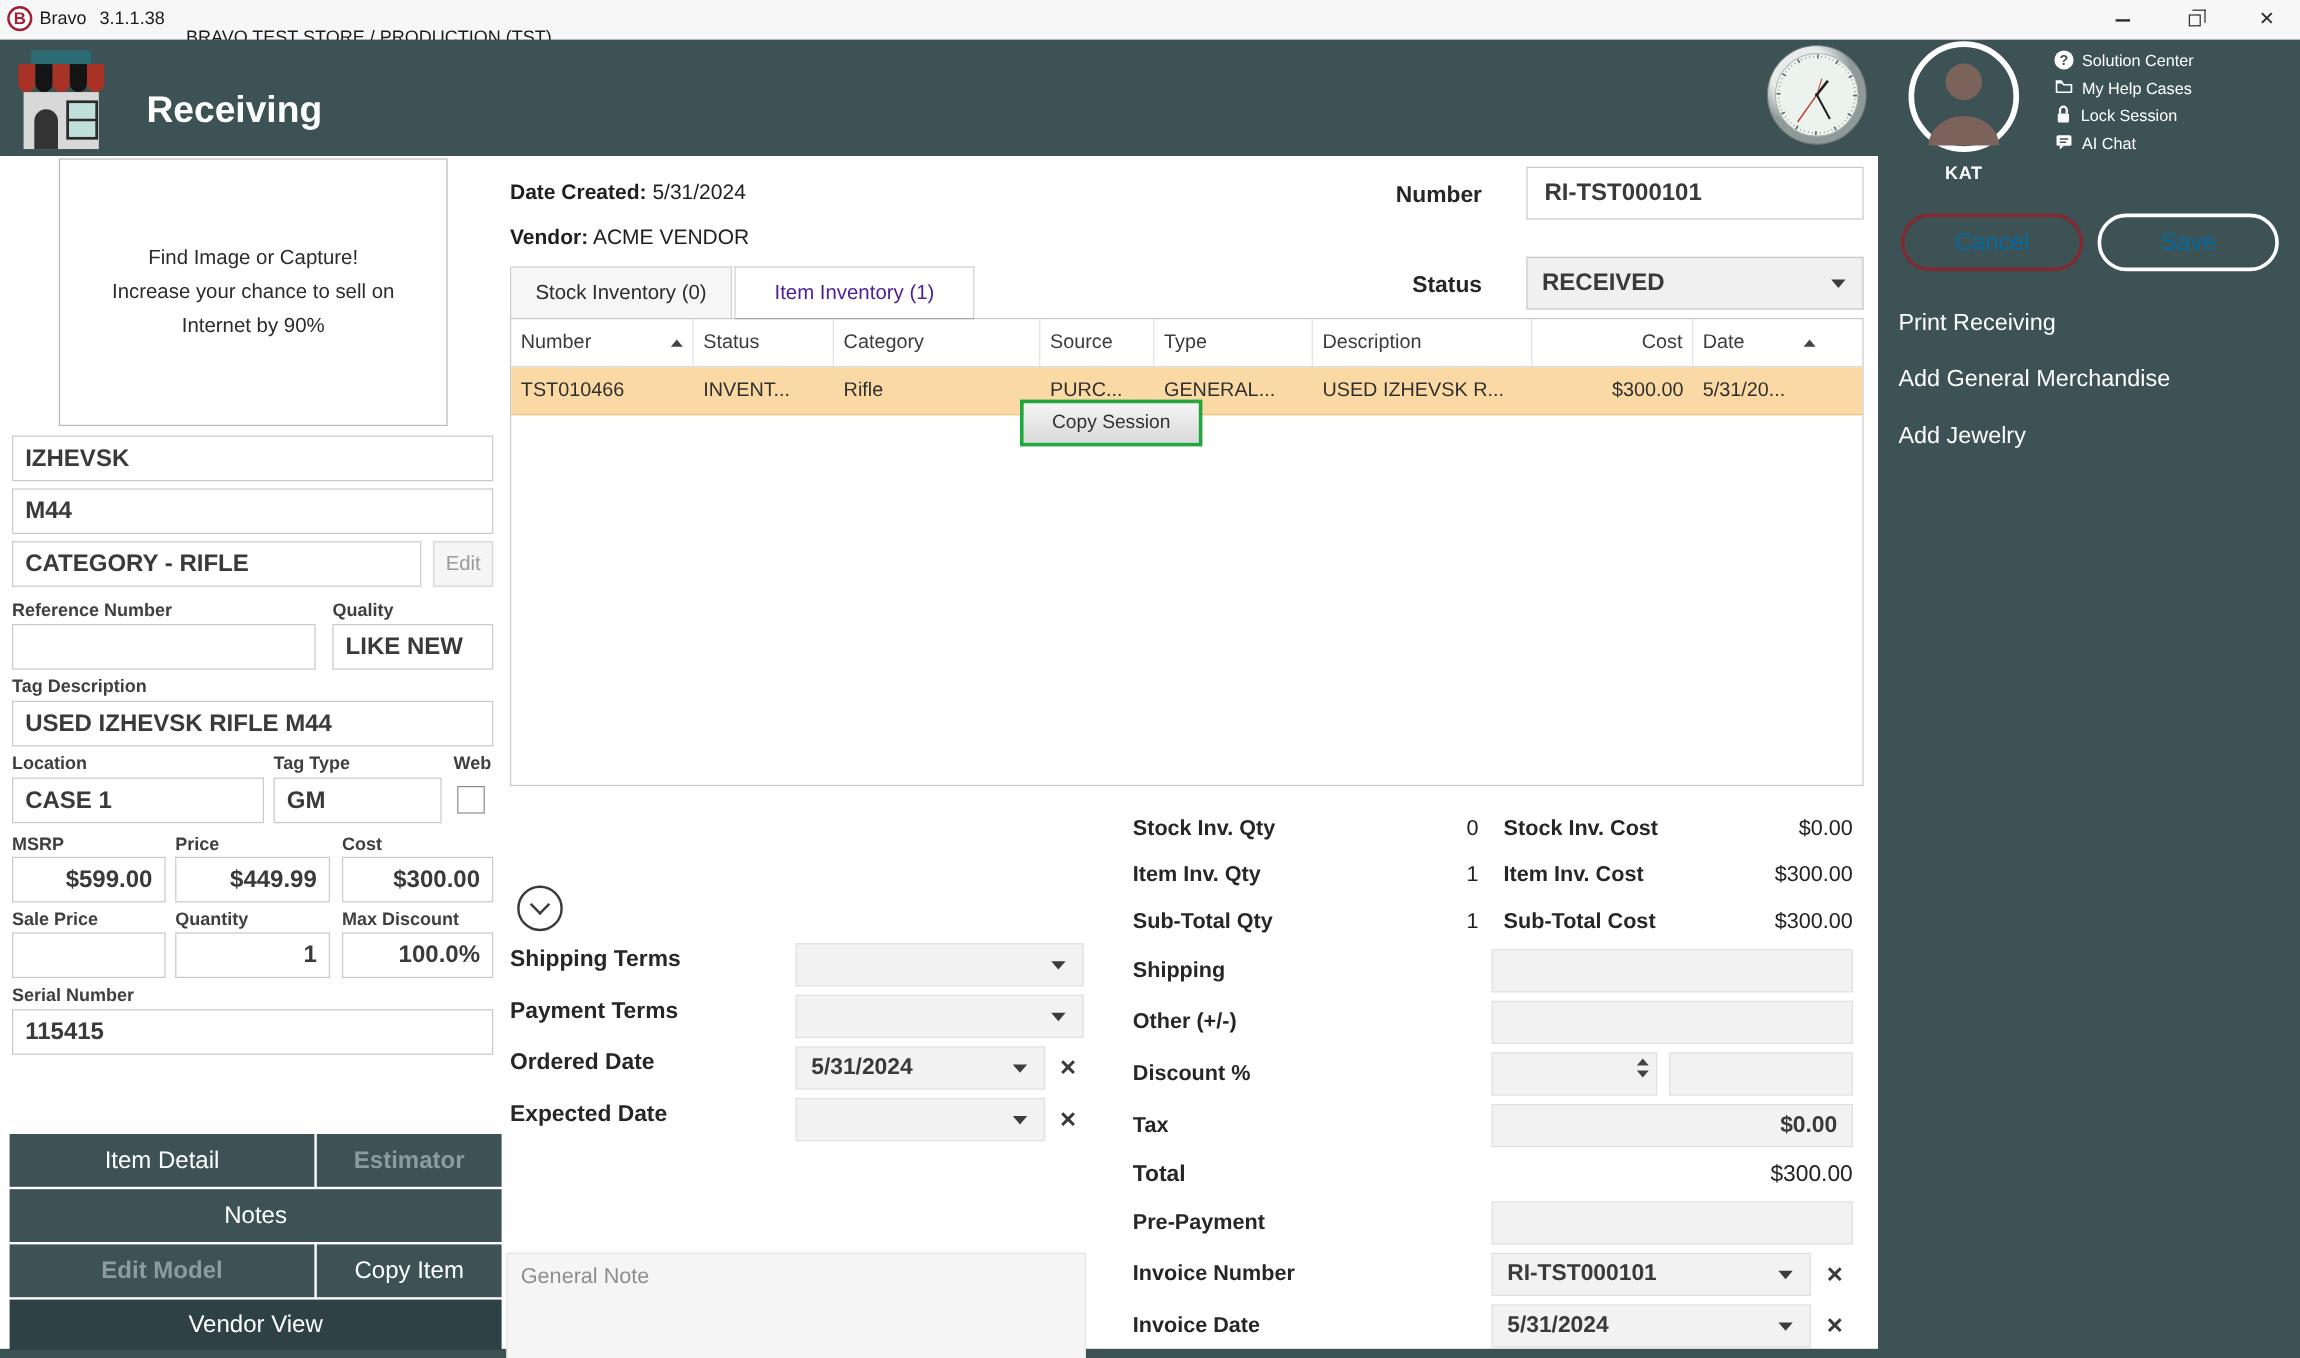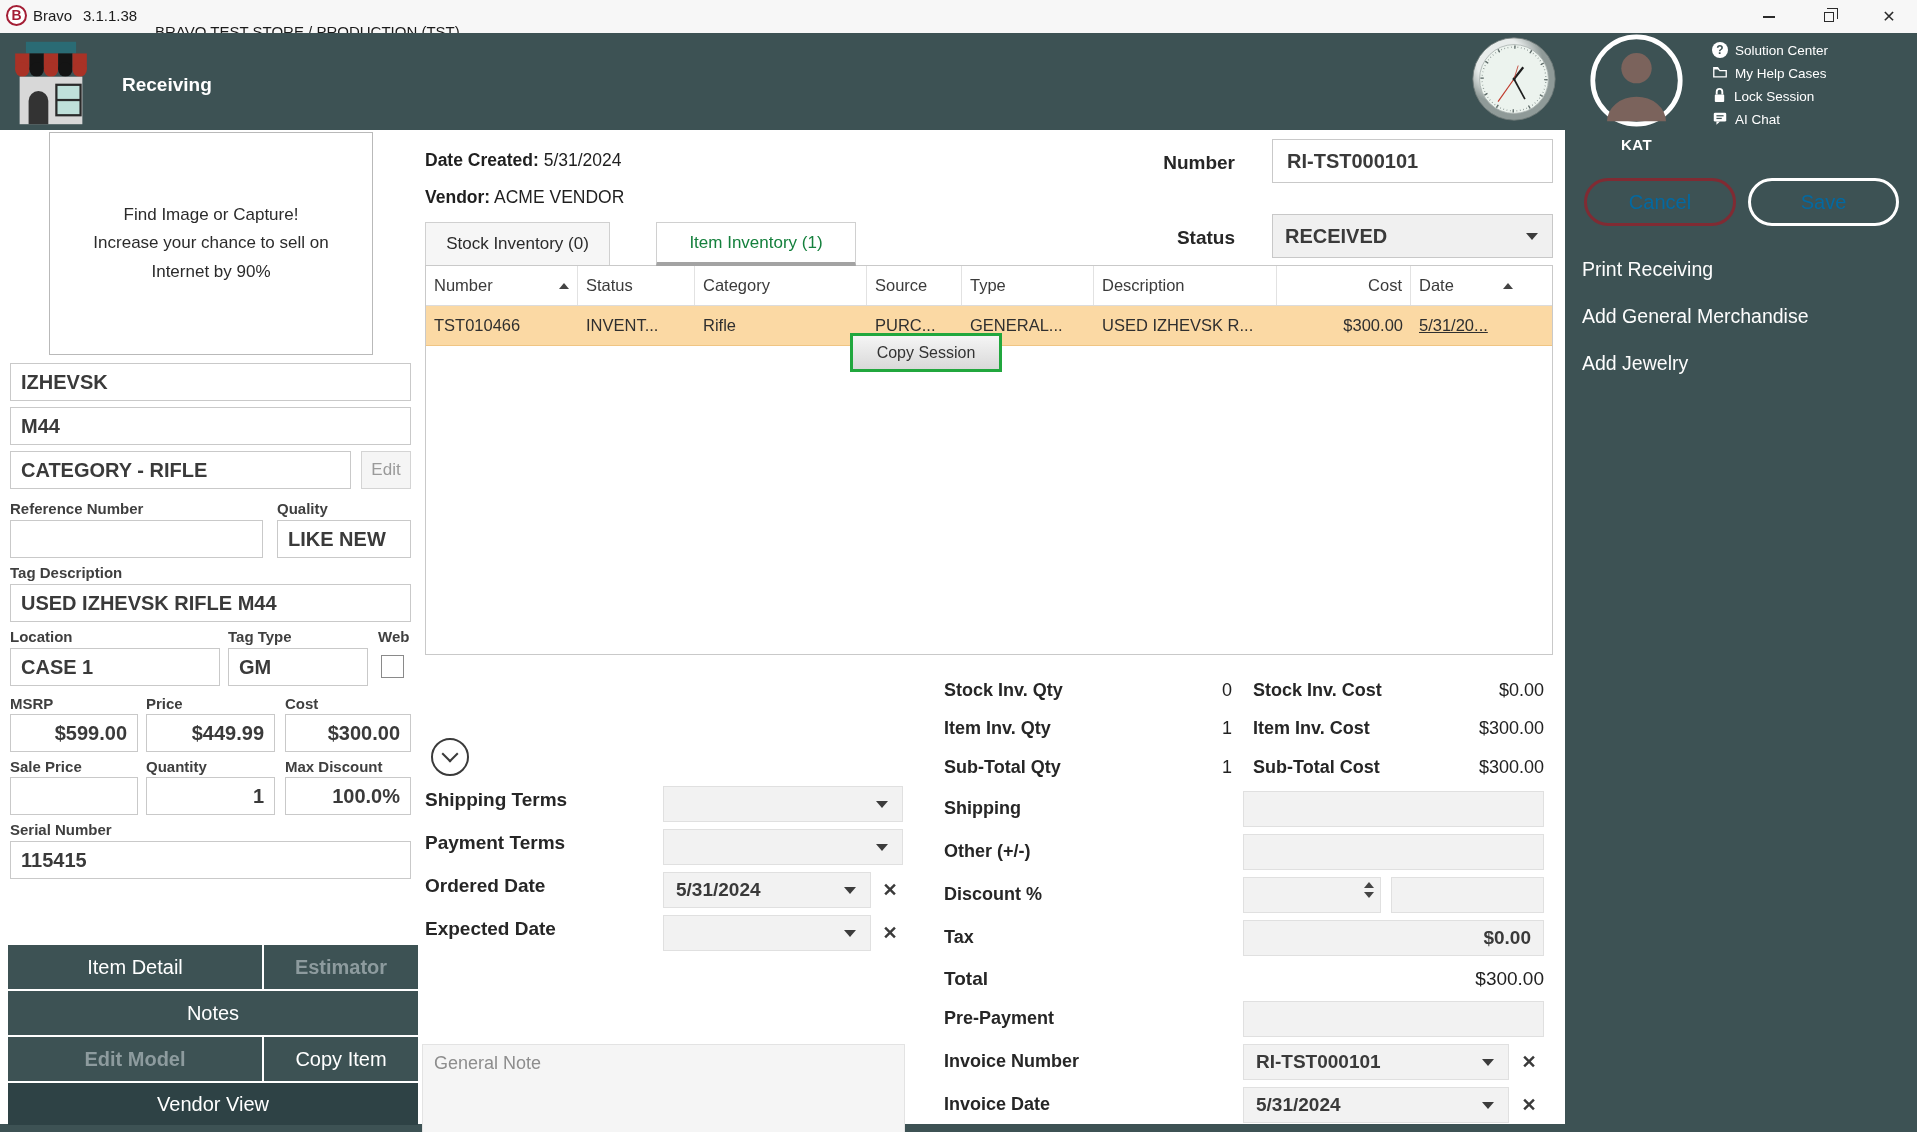--- a/index.html
+++ b/index.html
@@ -15,21 +15,21 @@
   .min-glyph { width:12px; border-bottom:2px solid #2b2b2b; }
   .restore-glyph { position:relative; width:10px; height:10px; border:1.6px solid #2b2b2b; background:#f7f7f7; }
   .restore-glyph::before { content:''; position:absolute; left:2px; top:-4.5px; width:10px; height:10px; border:1.6px solid #2b2b2b; border-bottom:none; border-left:none; }
   .close-glyph { font-size:16px; color:#2b2b2b; line-height:1; }
 
   
   .header { position:absolute; left:0; top:33px; width:1917px; height:97px; background:#3d5254; }
   .sidebar { position:absolute; left:1565px; top:130px; width:352px; height:1002px; background:#3d5254; }
   .bottom-strip { position:absolute; left:0; top:1124px; width:1565px; height:8px; background:#3d5254; }
 
-  .receiving-title { position:absolute; left:122px; top:74px; color:#fff; font-size:19px; font-weight:700; }
+  .receiving-title { position:absolute; left:122px; top:74px; color:#fff; font-size:31px; font-weight:700; }
   .store-icon { position:absolute; left:8px; top:40px; width:86px; height:86px; }
   .clock { position:absolute; left:1472px; top:37px; width:84px; height:84px; }
 
   .avatar-wrap { position:absolute; left:1589px; top:33px; width:95px; height:95px; }
   .username { position:absolute; left:1589px; top:136px; width:95px; text-align:center; color:#fff; font-weight:700; font-size:15px; letter-spacing:.5px; }
 
   .hlink { position:absolute; left:1712px; height:20px; display:flex; align-items:center; gap:7px; color:#fff; font-size:13.5px; cursor:pointer; white-space:nowrap; }
   .hlink .q-icon { width:16px; height:16px; background:#fff; color:#3d5254; border-radius:50%; font-weight:700; font-size:12px; text-align:center; line-height:16px; }
 
   
@@ -59,21 +59,21 @@
   .btn-panel { position:absolute; left:8px; top:945px; width:410px; height:180px; }
   .pbtn { position:absolute; background:#3d5254; color:#fff; font-size:20px; display:flex; align-items:center; justify-content:center; cursor:pointer; }
   .pbtn.disabled { color:#8d9b9e; cursor:default;font-weight:bold; }
   .pbtn.dark { background:#2e4245; }
 
   
   .meta { position:absolute; font-size:17.5px; color:#1f1f1f; white-space:nowrap; }
   .meta b { font-weight:700; }
   .tab { position:absolute; top:222px; height:44px; background:#fff; border:1px solid #d0d0d0; display:flex; align-items:center; justify-content:center; font-size:17px; cursor:pointer; }
   .tab.inactive { background:#f6f6f6; color:#2b2b2b; }
-  .tab.active { color:#15803d; border-bottom:4px solid #a3a3a3; z-index:2;margin-left:44px; }
+  .tab.active { color:#4c1d95; border-bottom:1px solid #a3a3a3; z-index:2; }
 
   .table { position:absolute; left:425px; top:265px; width:1128px; height:390px; border:1px solid #c9c9c9; background:#fff; }
   .thead { display:flex; height:40px; border-bottom:1px solid #dcdcdc; }
   .th { display:flex; align-items:center; padding:0 8px; font-size:16.5px; color:#3b3b3b; border-right:1px solid #e2e2e2; }
   .trow { display:flex; height:40px; background:#fbd9a4; border-bottom:1px solid #f0c583; }
   .td { display:flex; align-items:center; padding:0 8px; font-size:16.5px; color:#2f2f2f; overflow:hidden; white-space:nowrap; }
   .num-r { justify-content:flex-end; }
 
   .copy-multiple { position:absolute; left:850px; top:333px; width:152px; height:39px; border:3px solid #21a73e;
                    background:linear-gradient(#f5f5f5,#d9d9d9); color:#333; font-size:16px;
@@ -311,21 +311,21 @@
       </div>
     </div>
     <div class="trow">
       <div class="td" style="width:152px;">TST010466</div>
       <div class="td" style="width:117px;">INVENT...</div>
       <div class="td" style="width:172px;">Rifle</div>
       <div class="td" style="width:95px;">PURC...</div>
       <div class="td" style="width:132px;">GENERAL...</div>
       <div class="td" style="width:183px;">USED IZHEVSK R...</div>
       <div class="td num-r" style="width:134px;">$300.00</div>
-      <div class="td" style="width:110px;text-decoration:underline;">5/31/20...</div>
+      <div class="td" style="width:110px;">5/31/20...</div>
     </div>
   </div>
 
   <div class="copy-multiple">Copy Session</div>
 
   <div class="collapse-btn">
       <div class="chev"></div>
     </div>
 
   <div class="flabel" style="left:425px; top:789px;">Shipping Terms</div>

